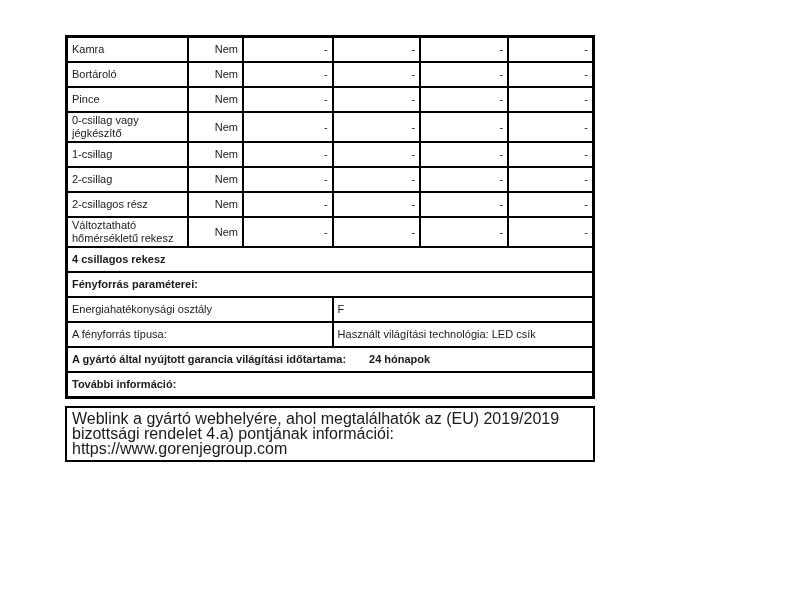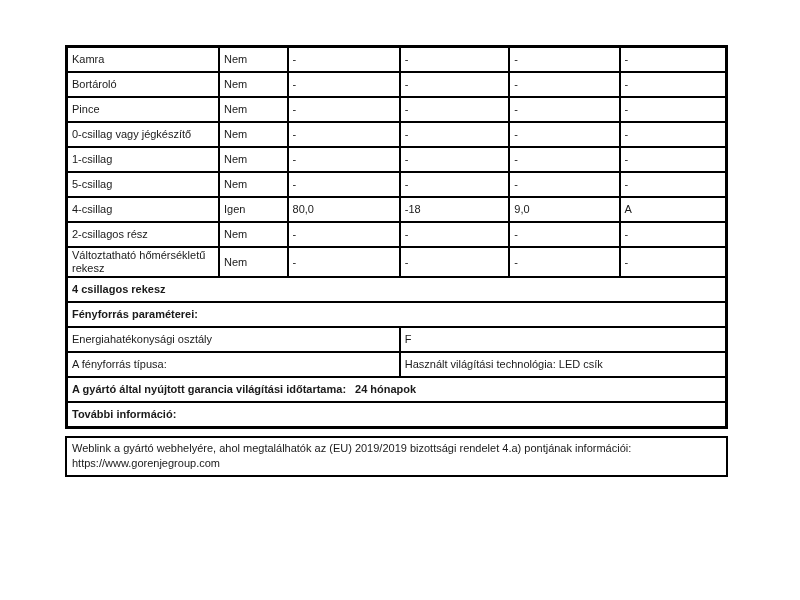--- a/index.html
+++ b/index.html
@@ -5,48 +5,48 @@
   html, body { margin: 0; padding: 0; }
   body {
     width: 800px; height: 600px;
     background: #ffffff;
     font-family: "Liberation Sans", "DejaVu Sans", sans-serif;
     color: #1a1a1a;
     overflow: hidden;
   }
   .doc {
     position: absolute;
-    left: 65px; top: 45px;
-    width: 663px;
+    left: 65px; top: 35px;
+    width: 530px;
   }
   table.fiche {
     width: 100%;
     border-collapse: collapse;
     table-layout: fixed;
     border: 3px solid #000;
   }
   table.fiche td {
     border: 2px solid #000;
     font-size: 11px;
     line-height: 13px;
     color: #1a1a1a;
     height: 21px;
     padding: 1px 4px;
     vertical-align: middle;
     overflow: hidden;
   }
   td.lbl { text-align: left; }
-  td.ctr { text-align: left; }
+  td.ctr { text-align: right; }
   td.bold { font-weight: 700; font-size: 11.5px; }
-  .val-gap { display: inline-block; margin-left: 9px; }
+  .val-gap { display: inline-block; margin-left: 23px; }
   .weblink-box {
     margin-top: 7px;
     border: 2px solid #000;
     padding: 3px 5px 4px 5px;
-    font-size: 11px;
+    font-size: 16px;
     line-height: 15px;
     color: #1a1a1a;
   }
 </style>
 </head>
 <body>
 
 <div class="doc">
 
   <table class="fiche">
@@ -94,34 +94,26 @@
         </tr>
         <tr>
           <td class="lbl">1-csillag</td>
           <td class="ctr">Nem</td>
           <td class="ctr">-</td>
           <td class="ctr">-</td>
           <td class="ctr">-</td>
           <td class="ctr">-</td>
         </tr>
         <tr>
-          <td class="lbl">5-csillag</td>
+          <td class="lbl">2-csillag</td>
           <td class="ctr">Nem</td>
           <td class="ctr">-</td>
           <td class="ctr">-</td>
           <td class="ctr">-</td>
           <td class="ctr">-</td>
-        </tr>
-        <tr>
-          <td class="lbl">4-csillag</td>
-          <td class="ctr">Igen</td>
-          <td class="ctr">80,0</td>
-          <td class="ctr">-18</td>
-          <td class="ctr">9,0</td>
-          <td class="ctr">A</td>
         </tr>
         <tr>
           <td class="lbl">2-csillagos rész</td>
           <td class="ctr">Nem</td>
           <td class="ctr">-</td>
           <td class="ctr">-</td>
           <td class="ctr">-</td>
           <td class="ctr">-</td>
         </tr>
         <tr>

